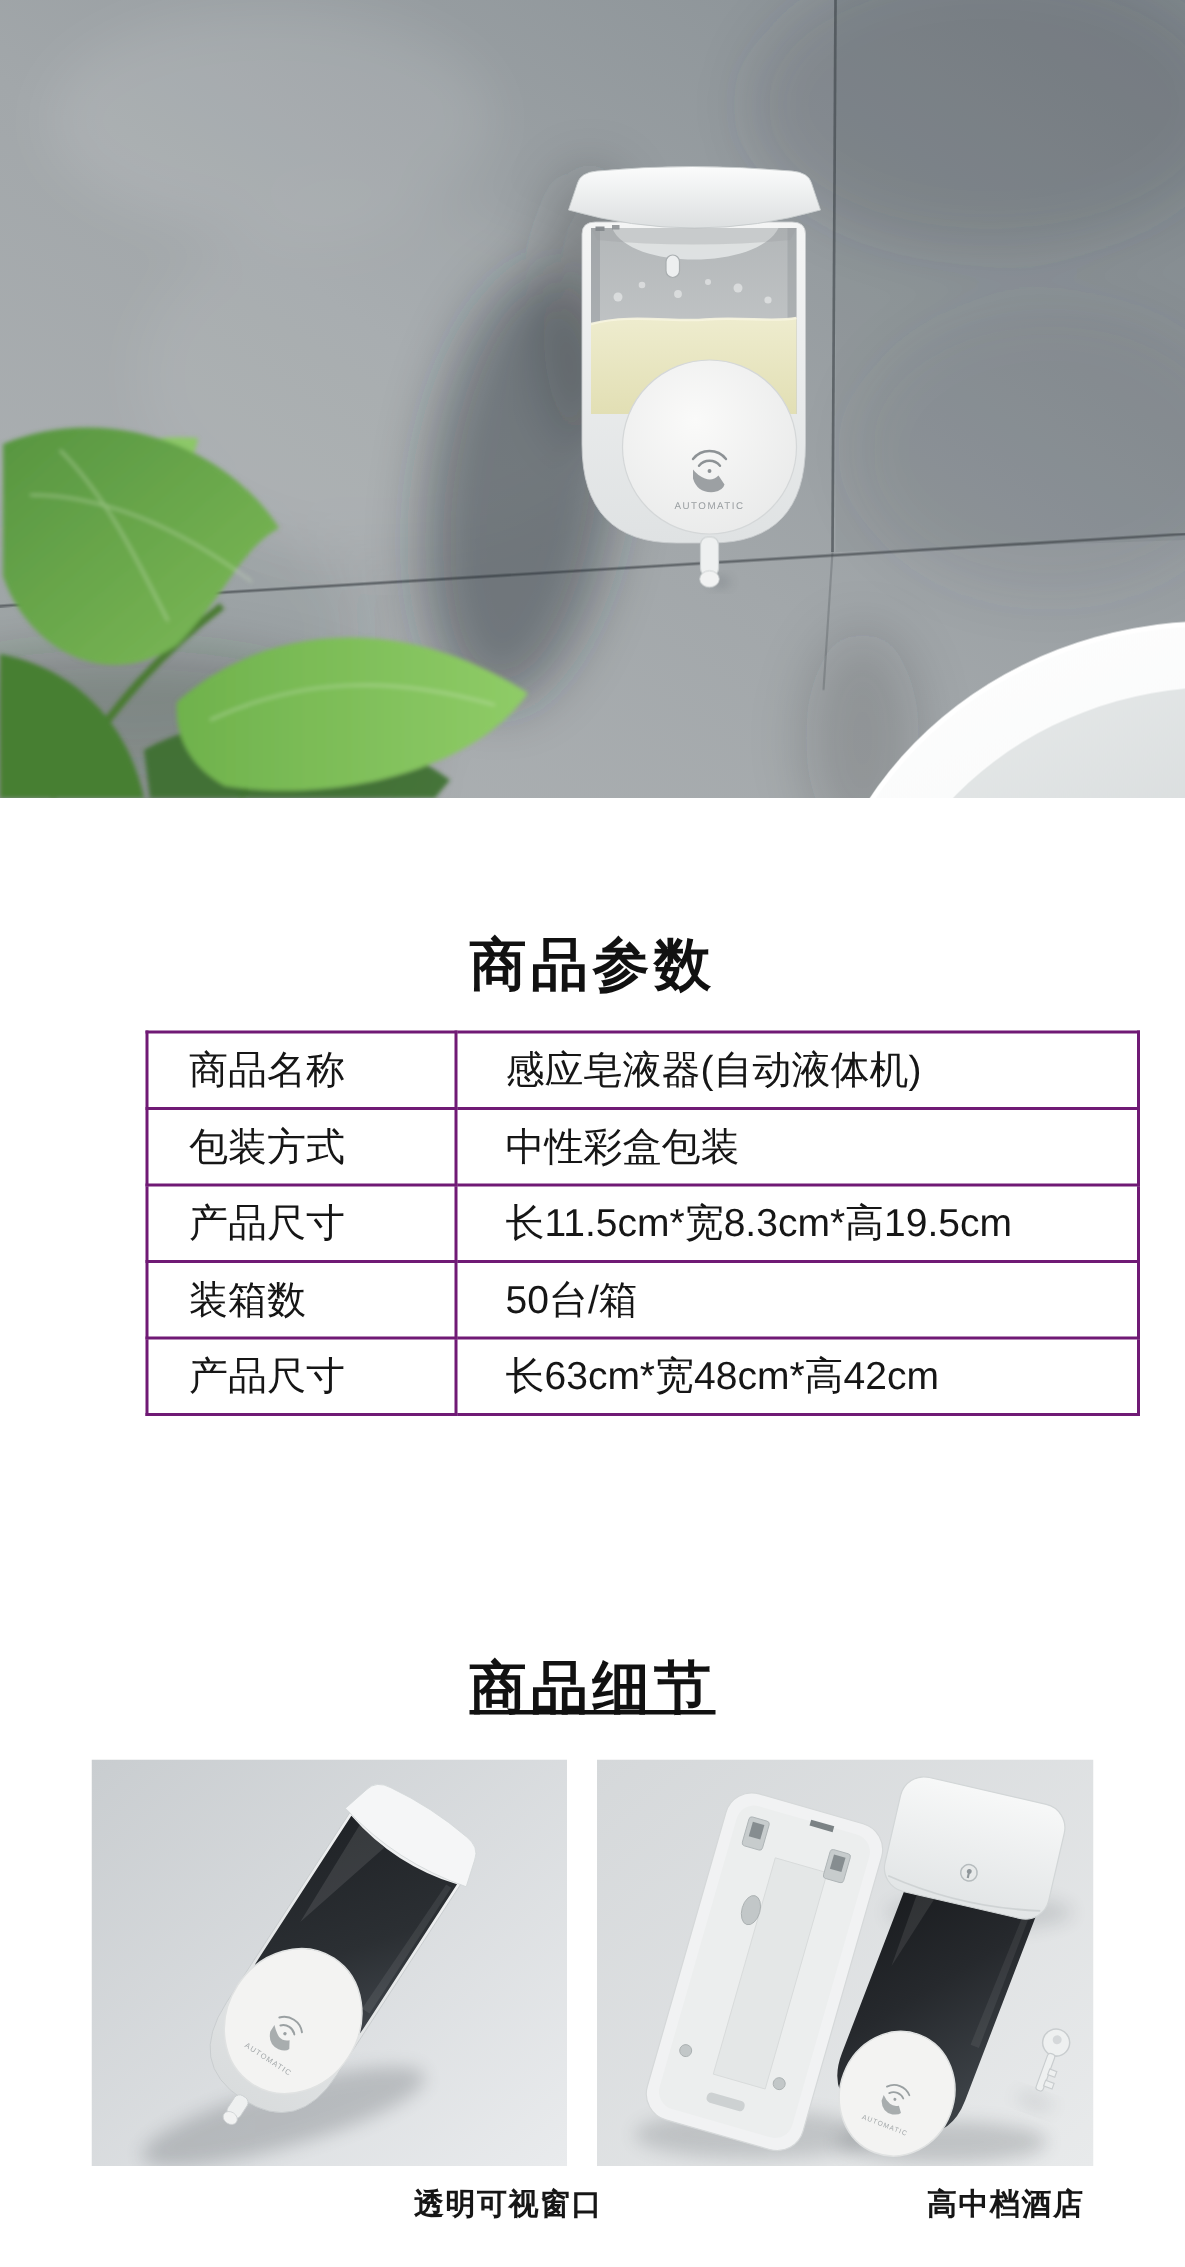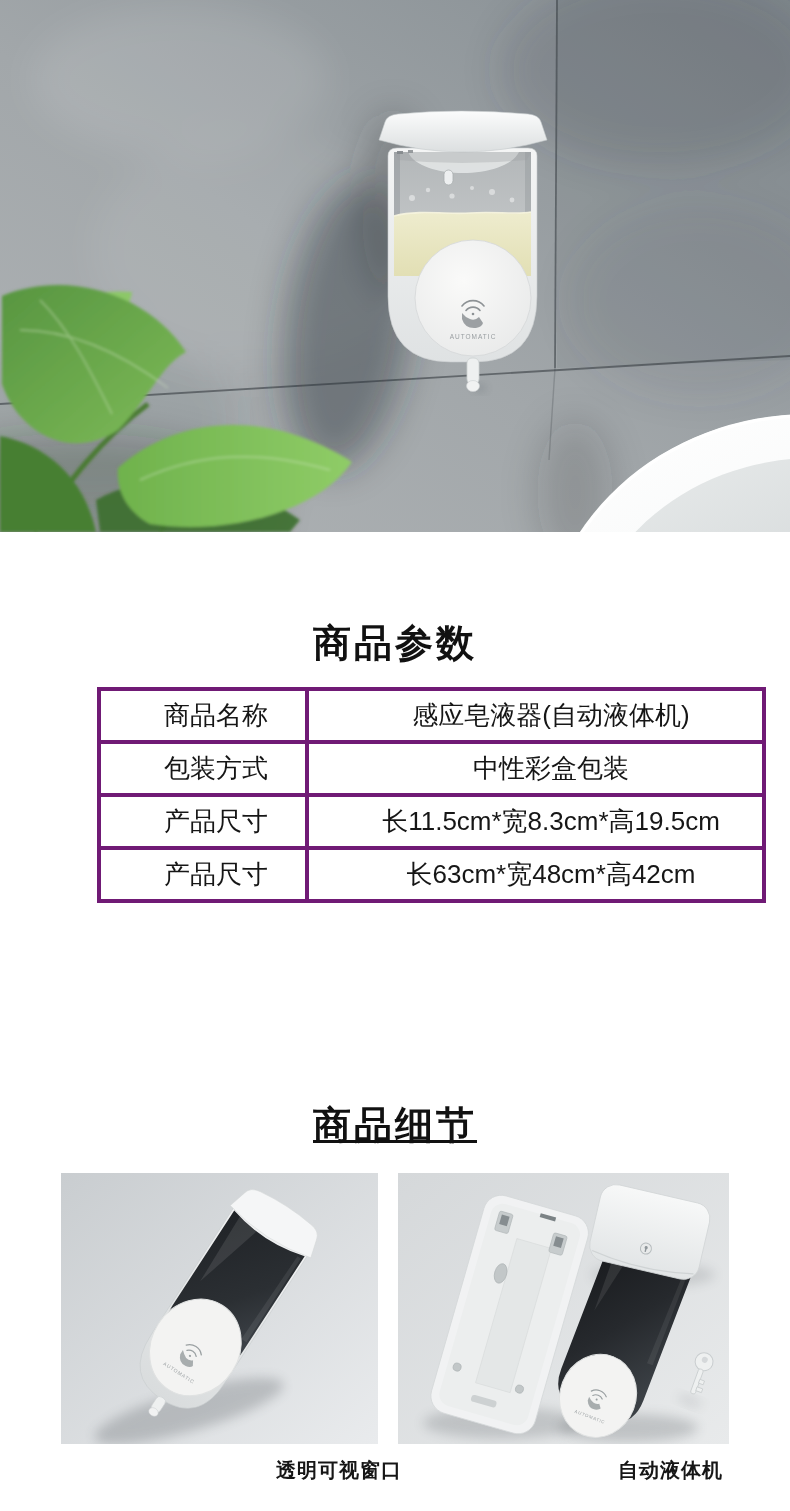--- a/index.html
+++ b/index.html
@@ -14,22 +14,22 @@
     font-size:38px; font-weight:bold; letter-spacing:3px; color:#111;
   }
   .t-params { top:618px; }
   .t-details { top:1100px;text-decoration:underline; }
   .params-wrap { position:absolute; left:97px; top:687px; }
   table.params {
     border-collapse:collapse; table-layout:fixed; width:596px;
     font-size:26px; color:#161616;
   }
   table.params td {
-    border:4px solid #701a75; height:47px; vertical-align:middle;
-    white-space:nowrap; overflow:hidden;text-align:center;
+    border:2px solid #701a75; height:47px; vertical-align:middle;
+    white-space:nowrap; overflow:hidden;
   }
   td.lbl { width:176px; padding-left:27px; }
   td.val { width:420px; padding-left:32px;border-radius:13px; }
   .detail-img { position:absolute; top:1173px; }
   .detail-img.left  { left:61px;  width:317px; height:271px; }
   .detail-img.right { left:398px; width:331px; height:271px; }
   .caption {
     position:absolute; top:1455px; font-size:20px; line-height:30px;
     font-weight:bold; letter-spacing:1px; color:#161616;margin-left:43px;
   }
@@ -202,20 +202,24 @@
           <td class="lbl">商品名称</td>
           <td class="val">感应皂液器(自动液体机)</td>
         </tr>
         <tr>
           <td class="lbl">包装方式</td>
           <td class="val">中性彩盒包装</td>
         </tr>
         <tr>
           <td class="lbl">产品尺寸</td>
           <td class="val">长11.5cm*宽8.3cm*高19.5cm</td>
+        </tr>
+        <tr>
+          <td class="lbl">装箱数</td>
+          <td class="val">50台/箱</td>
         </tr>
         <tr>
           <td class="lbl">产品尺寸</td>
           <td class="val">长63cm*宽48cm*高42cm</td>
         </tr>
       </tbody>
     </table>
   </div>
 
   <div class="sec-title t-details">商品细节</div>
@@ -332,15 +336,15 @@
         <circle cx="302" cy="188" r="9" fill="#eef0f0" stroke="#c9cdcf" stroke-width="1"></circle>
         <circle cx="302" cy="186" r="3" fill="#d5d8da"></circle>
         <rect x="299.5" y="196" width="5" height="26" rx="2" fill="#eef0f0" stroke="#c9cdcf" stroke-width="0.8"></rect>
         <rect x="304" y="206" width="5" height="4" fill="#eef0f0" stroke="#c9cdcf" stroke-width="0.8"></rect>
         <rect x="304" y="214" width="6" height="4" fill="#eef0f0" stroke="#c9cdcf" stroke-width="0.8"></rect>
       </g>
     </svg>
   </div>
 
   <div class="caption cap-left">透明可视窗口</div>
-  <div class="caption cap-right">自动液体机</div>
+  <div class="caption cap-right">高中档酒店</div>
 
 </div>
 
 </body></html>

